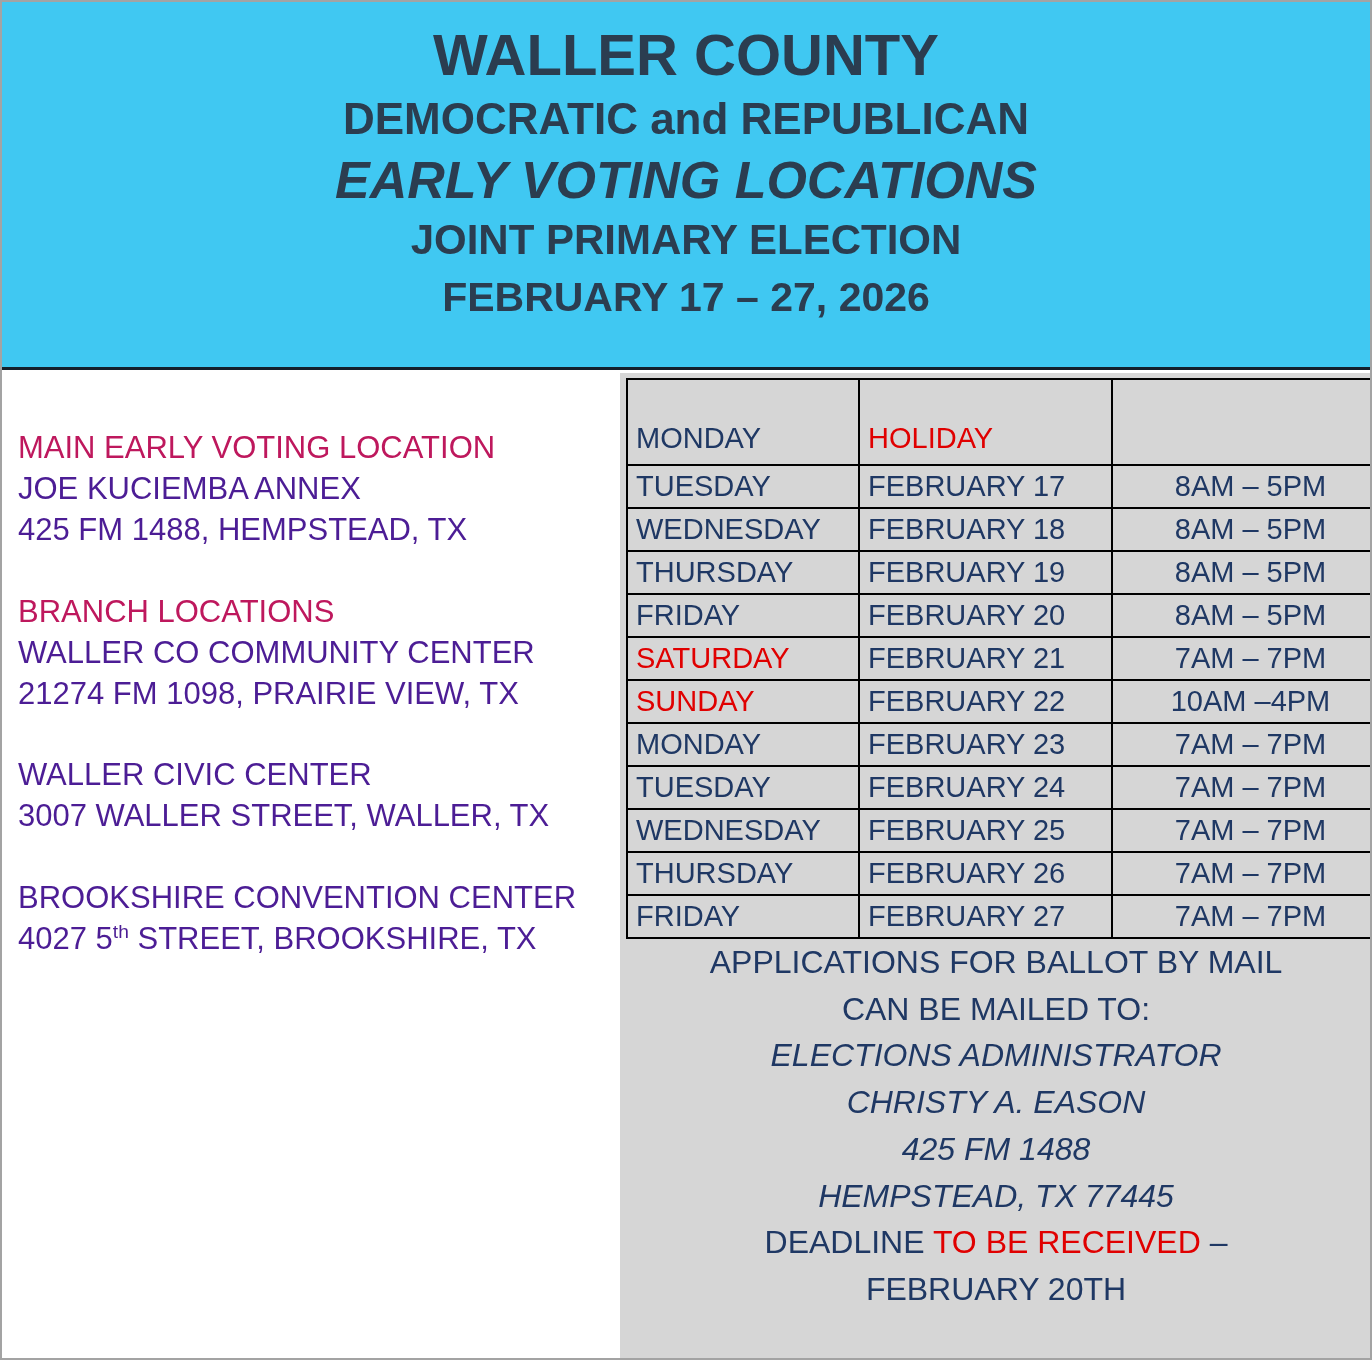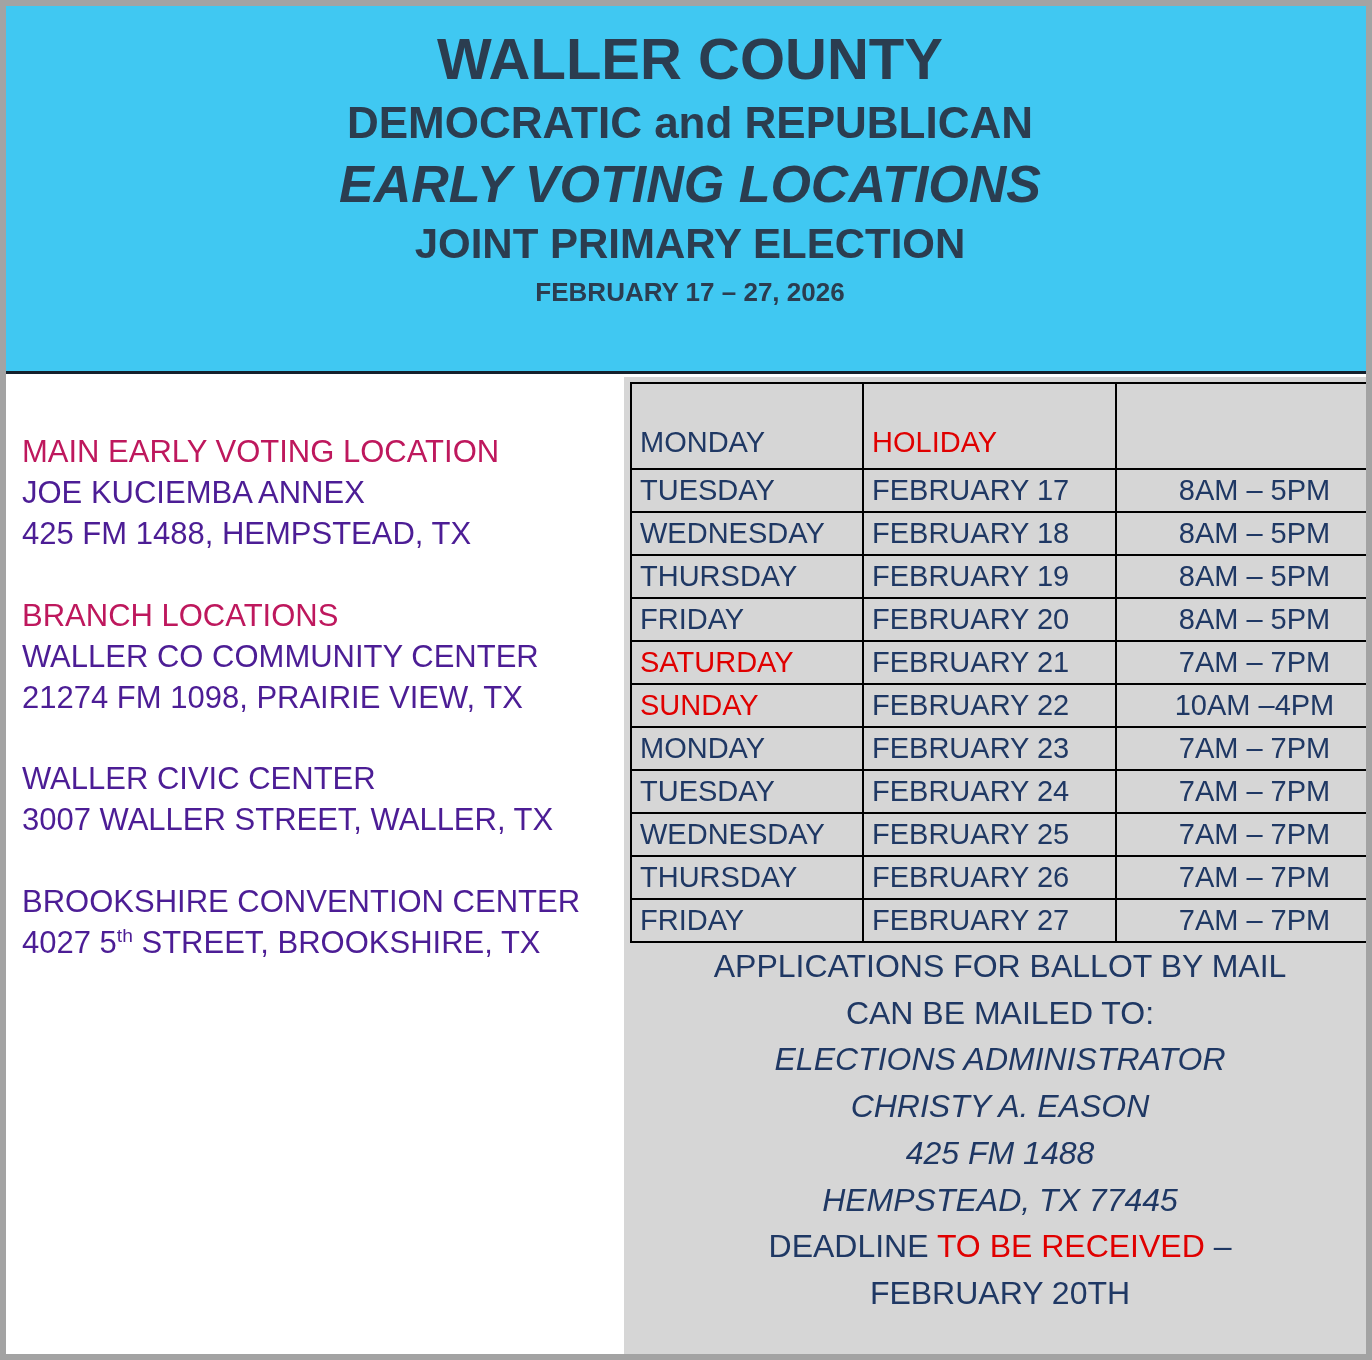--- a/index.html
+++ b/index.html
@@ -10,21 +10,21 @@
   body {
     font-family: "Liberation Sans", sans-serif;
   }
   #poster {
     position: relative;
     width: 1372px;
     height: 1360px;
     background: #ffffff;
     overflow: hidden;
     box-sizing: border-box;
-    border: 6px solid #a3a3a3;
+    border: 2px solid #a3a3a3;
   }
 
   
   #header-banner {
     position: absolute;
     left: 0;
     top: 0;
     width: 1368px;
     height: 368px;
     background: #40c8f2;
@@ -57,21 +57,21 @@
     padding-top: 4px;
   }
   .h-early {
     font-size: 52px;
     font-weight: bold;
     font-style: italic;
     line-height: 1.18;
     padding-top: 4px;
   }
   .h-dates {
-    font-size: 26px;
+    font-size: 41px;
     font-weight: bold;
     line-height: 1.18;
     padding-top: 8px;
   }
 
   
   #left-column {
     position: absolute;
     left: 0;
     top: 371px;

